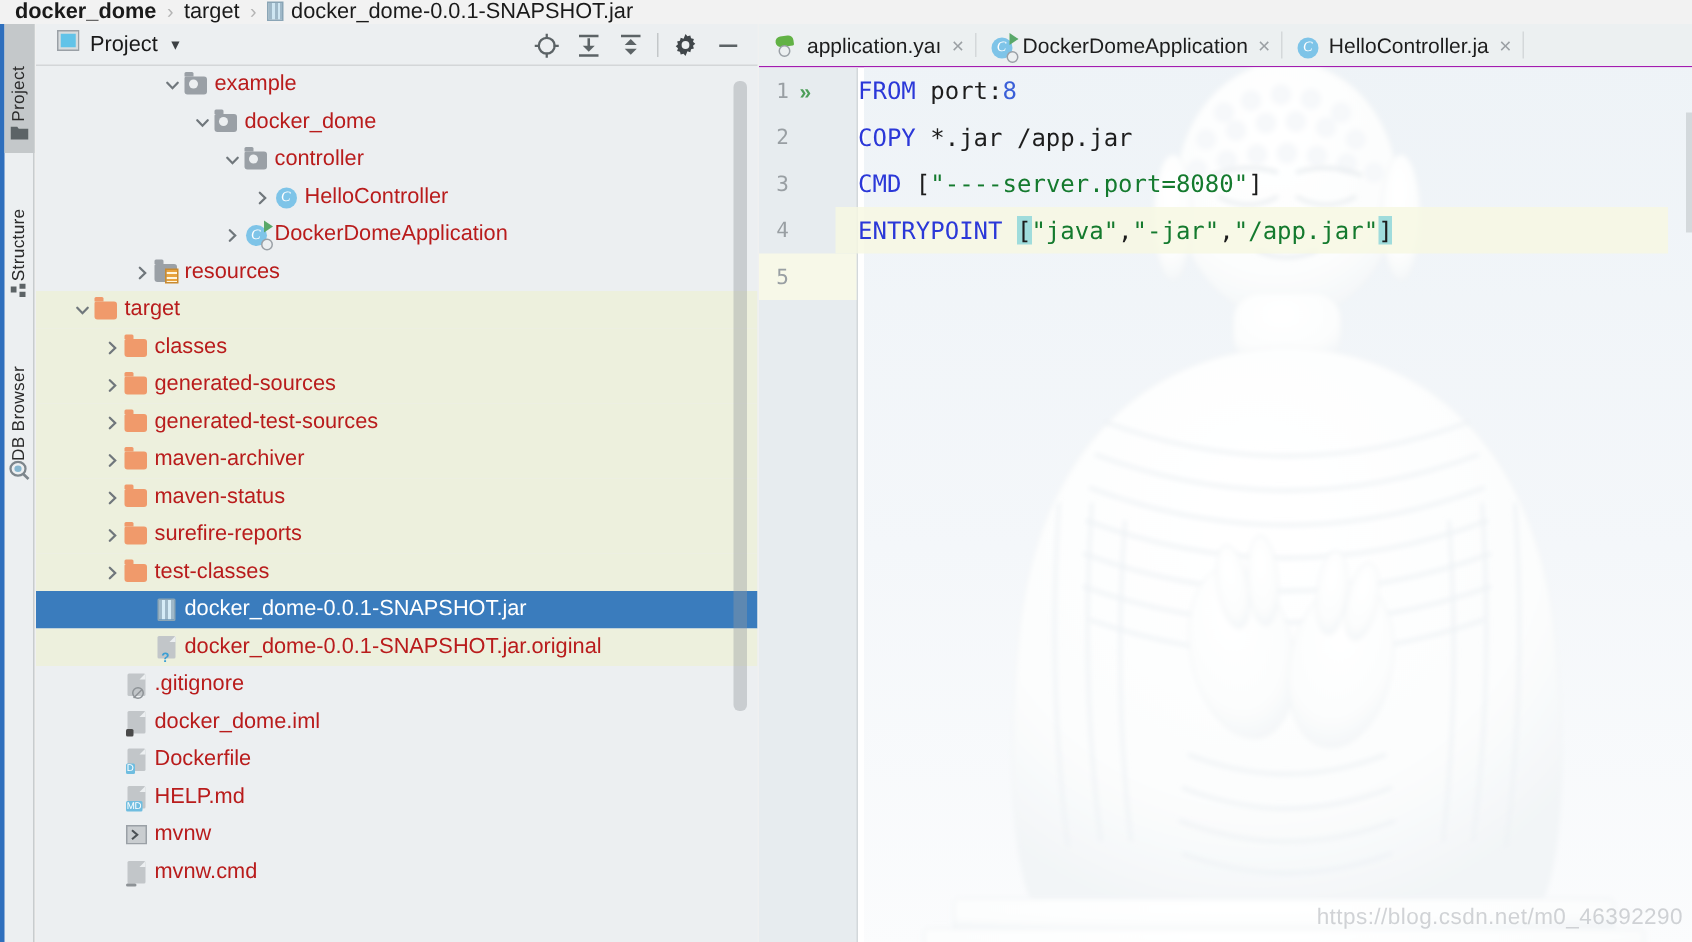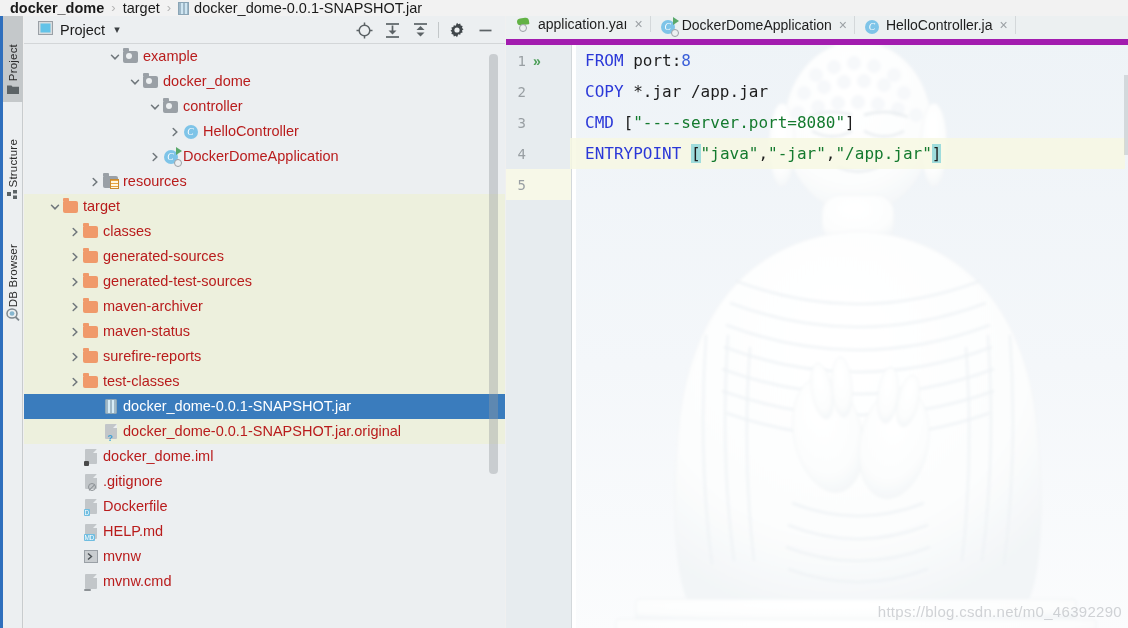--- a/index.html
+++ b/index.html
@@ -269,22 +269,22 @@
   .editor-area {
     position: absolute; left: 506px; top: 16px;
     width: 622px; height: 612px;
     background: #ffffff;
     overflow: hidden;
   }
   .tabbar {
     position: relative;
     height: 29px;
     background: #ecf0f1;
-    border-bottom: 6px solid #a21caf;
-    display: flex; align-items: flex-start;
+    border-bottom: 1px solid #a21caf;
+    display: flex; align-items: center;
     overflow: hidden;
   }
   .etab {
     display: flex; align-items: center;
     padding: 0 7px 0 10px;
     gap: 7px;
     max-width: 205px;
     border-right: 1px solid #d4d8da;
     position: relative;
     cursor: default;
@@ -352,21 +352,21 @@
     width: 12px;
     text-align: right;
     font-family: "DejaVu Sans Mono", monospace;
     font-size: 14px;
     color: #999fa3;
   }
   .run-chev { color: #4e9f5a; font-size: 14px; font-weight: bold; letter-spacing: -3px; }
   .gutter-line.cur { background: #f7f8e8; }
 
   .code-lines {
-    position: absolute; left: 64px; top: 0;
+    position: absolute; left: 51px; top: 0;
     width: 555px; height: 583px;
   }
   .cline {
     height: 31px;
     display: flex; align-items: center;
     padding-left: 15px;
     font-family: "DejaVu Sans Mono", monospace;
     font-size: 16px;
     white-space: pre;
   }
@@ -685,34 +685,34 @@
                 <span class="badge q">?</span>
               </span>
             </span>
             <span class="label">docker_dome-0.0.1-SNAPSHOT.jar.original</span>
           </div>
           <div class="trow">
             <span style="display: inline-block; flex: 0 0 44px; height: 1px;"></span>
             <span class="arrow"></span>
             <span class="ico">
               <span class="file">
+                <span class="badge circ"></span>
+              </span>
+            </span>
+            <span class="label">.gitignore</span>
+          </div>
+          <div class="trow">
+            <span style="display: inline-block; flex: 0 0 44px; height: 1px;"></span>
+            <span class="arrow"></span>
+            <span class="ico">
+              <span class="file">
                 <span class="badge sq"></span>
               </span>
             </span>
             <span class="label">docker_dome.iml</span>
-          </div>
-          <div class="trow">
-            <span style="display: inline-block; flex: 0 0 44px; height: 1px;"></span>
-            <span class="arrow"></span>
-            <span class="ico">
-              <span class="file">
-                <span class="badge circ"></span>
-              </span>
-            </span>
-            <span class="label">.gitignore</span>
           </div>
           <div class="trow">
             <span style="display: inline-block; flex: 0 0 44px; height: 1px;"></span>
             <span class="arrow"></span>
             <span class="ico">
               <span class="file" style="background:#c2c6c9">
                 <span class="badge">D</span>
               </span>
             </span>
             <span class="label">Dockerfile</span>

